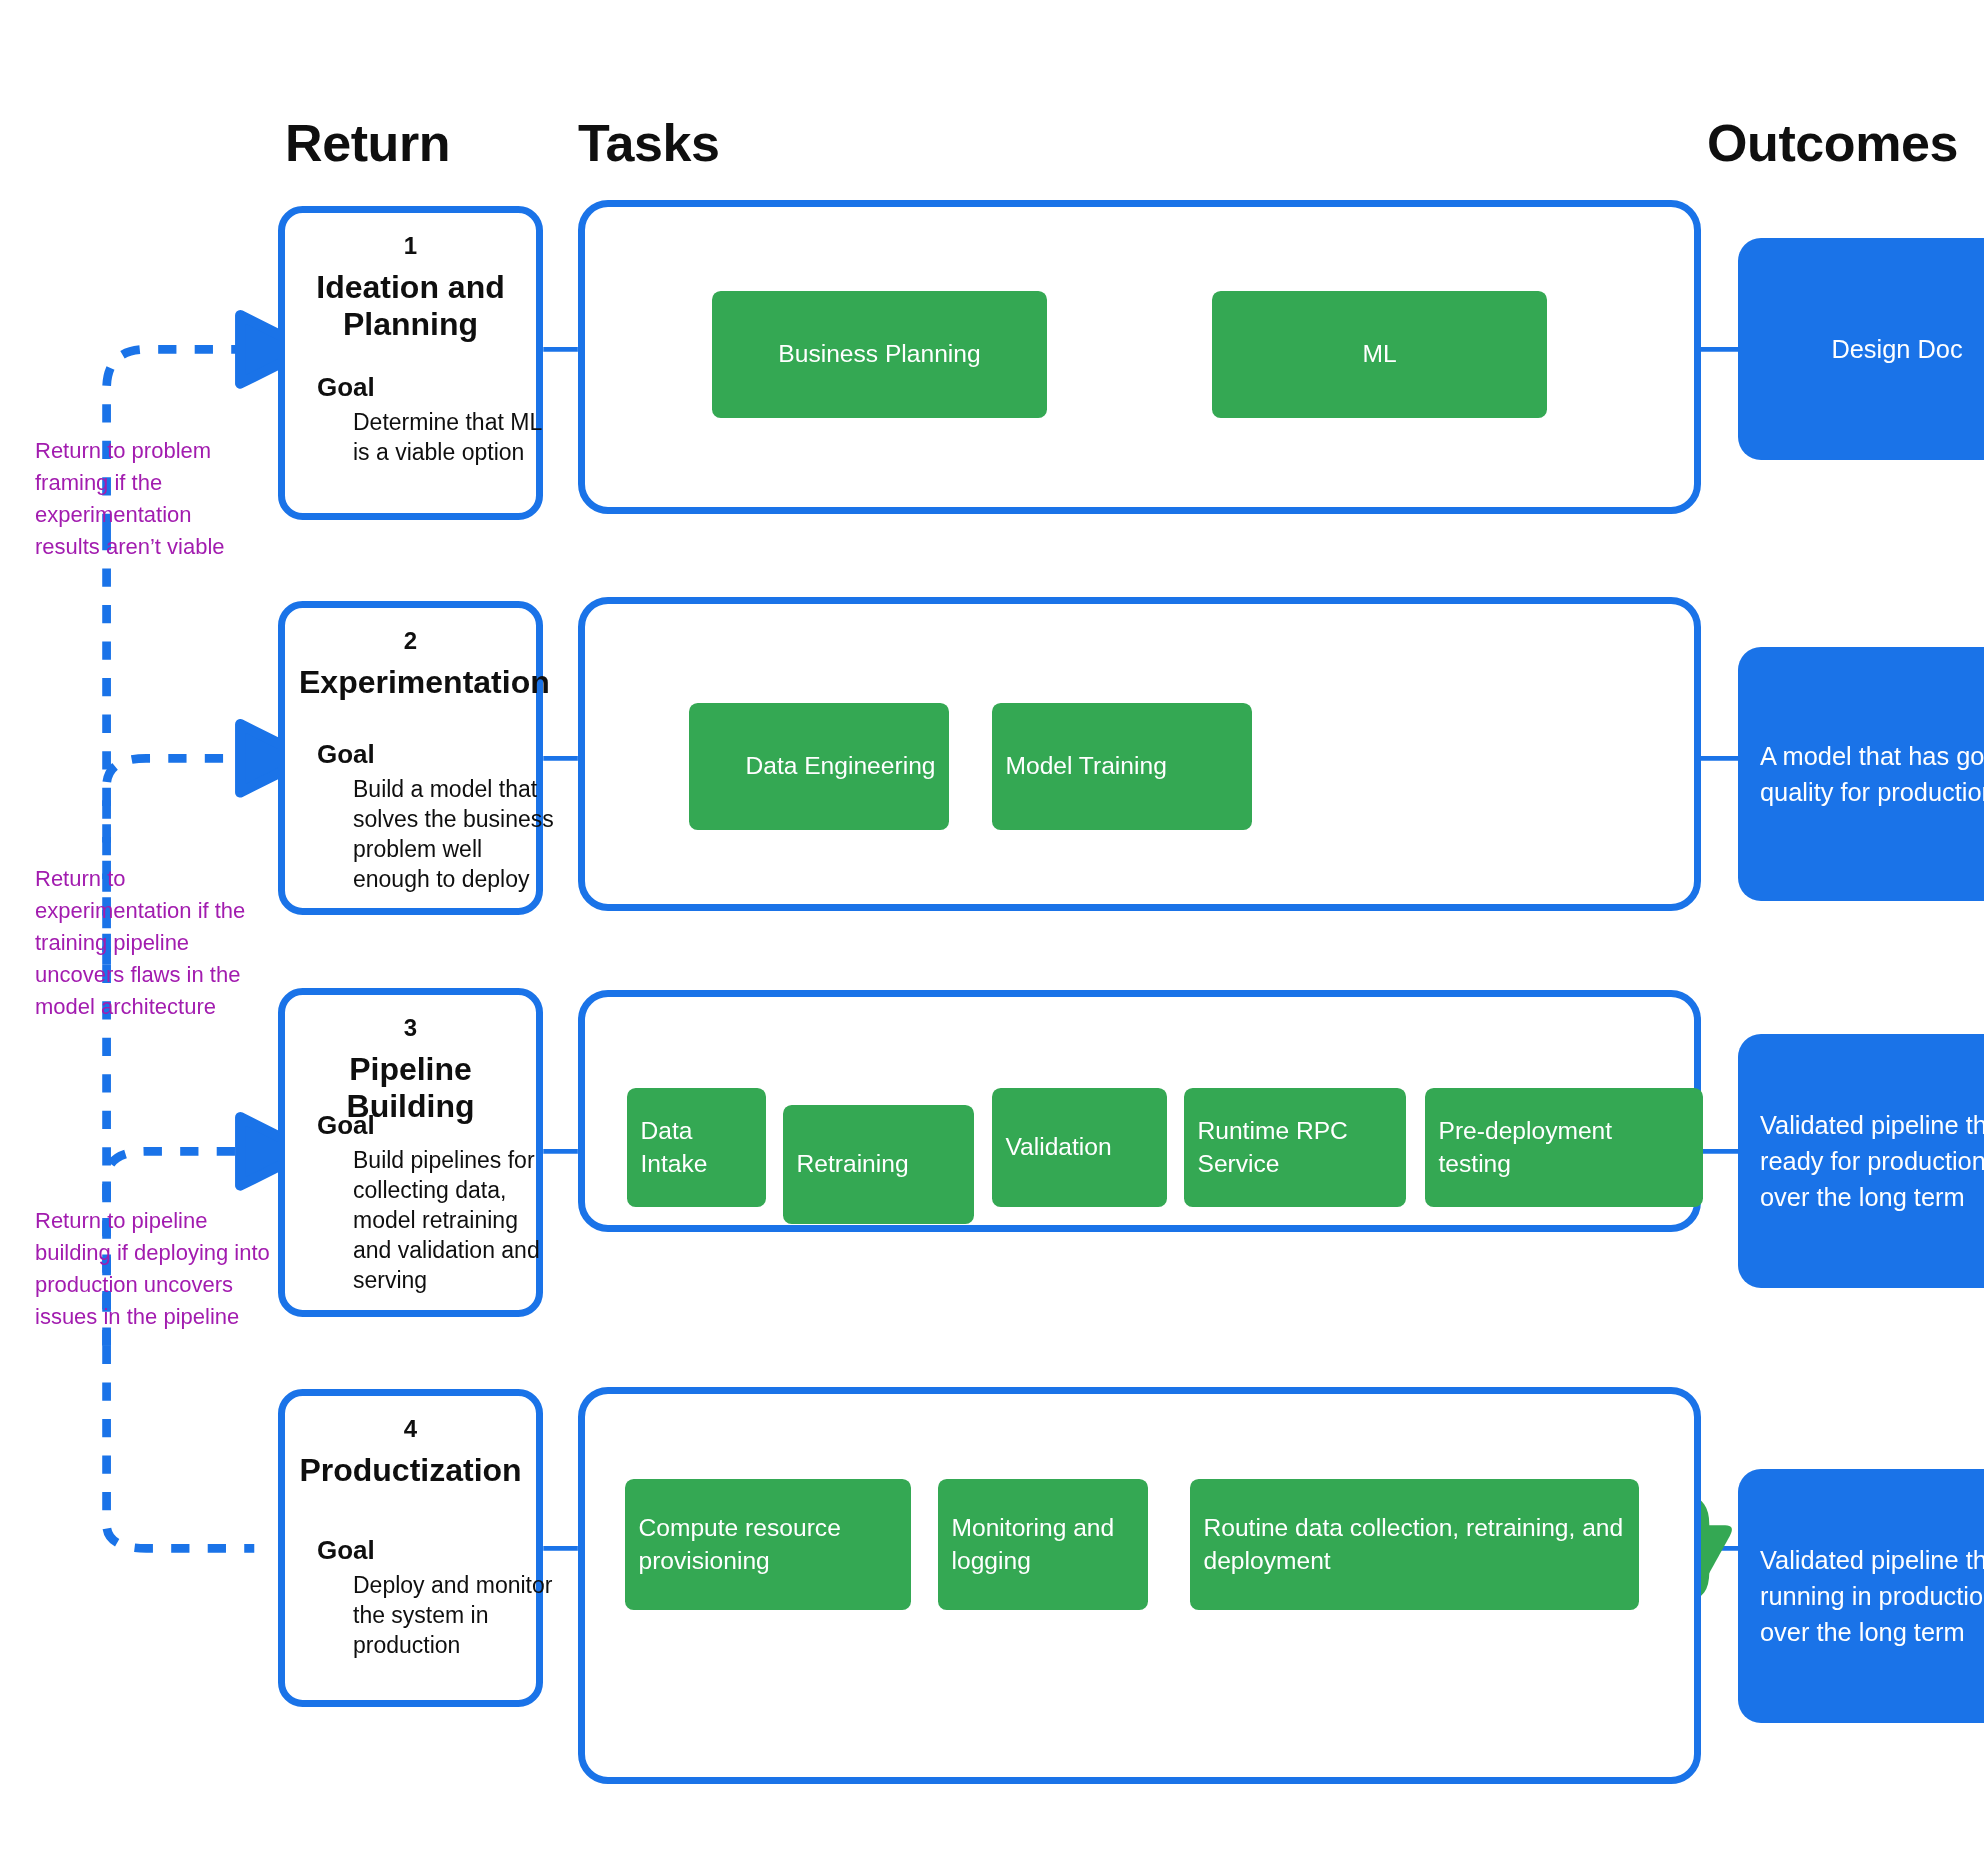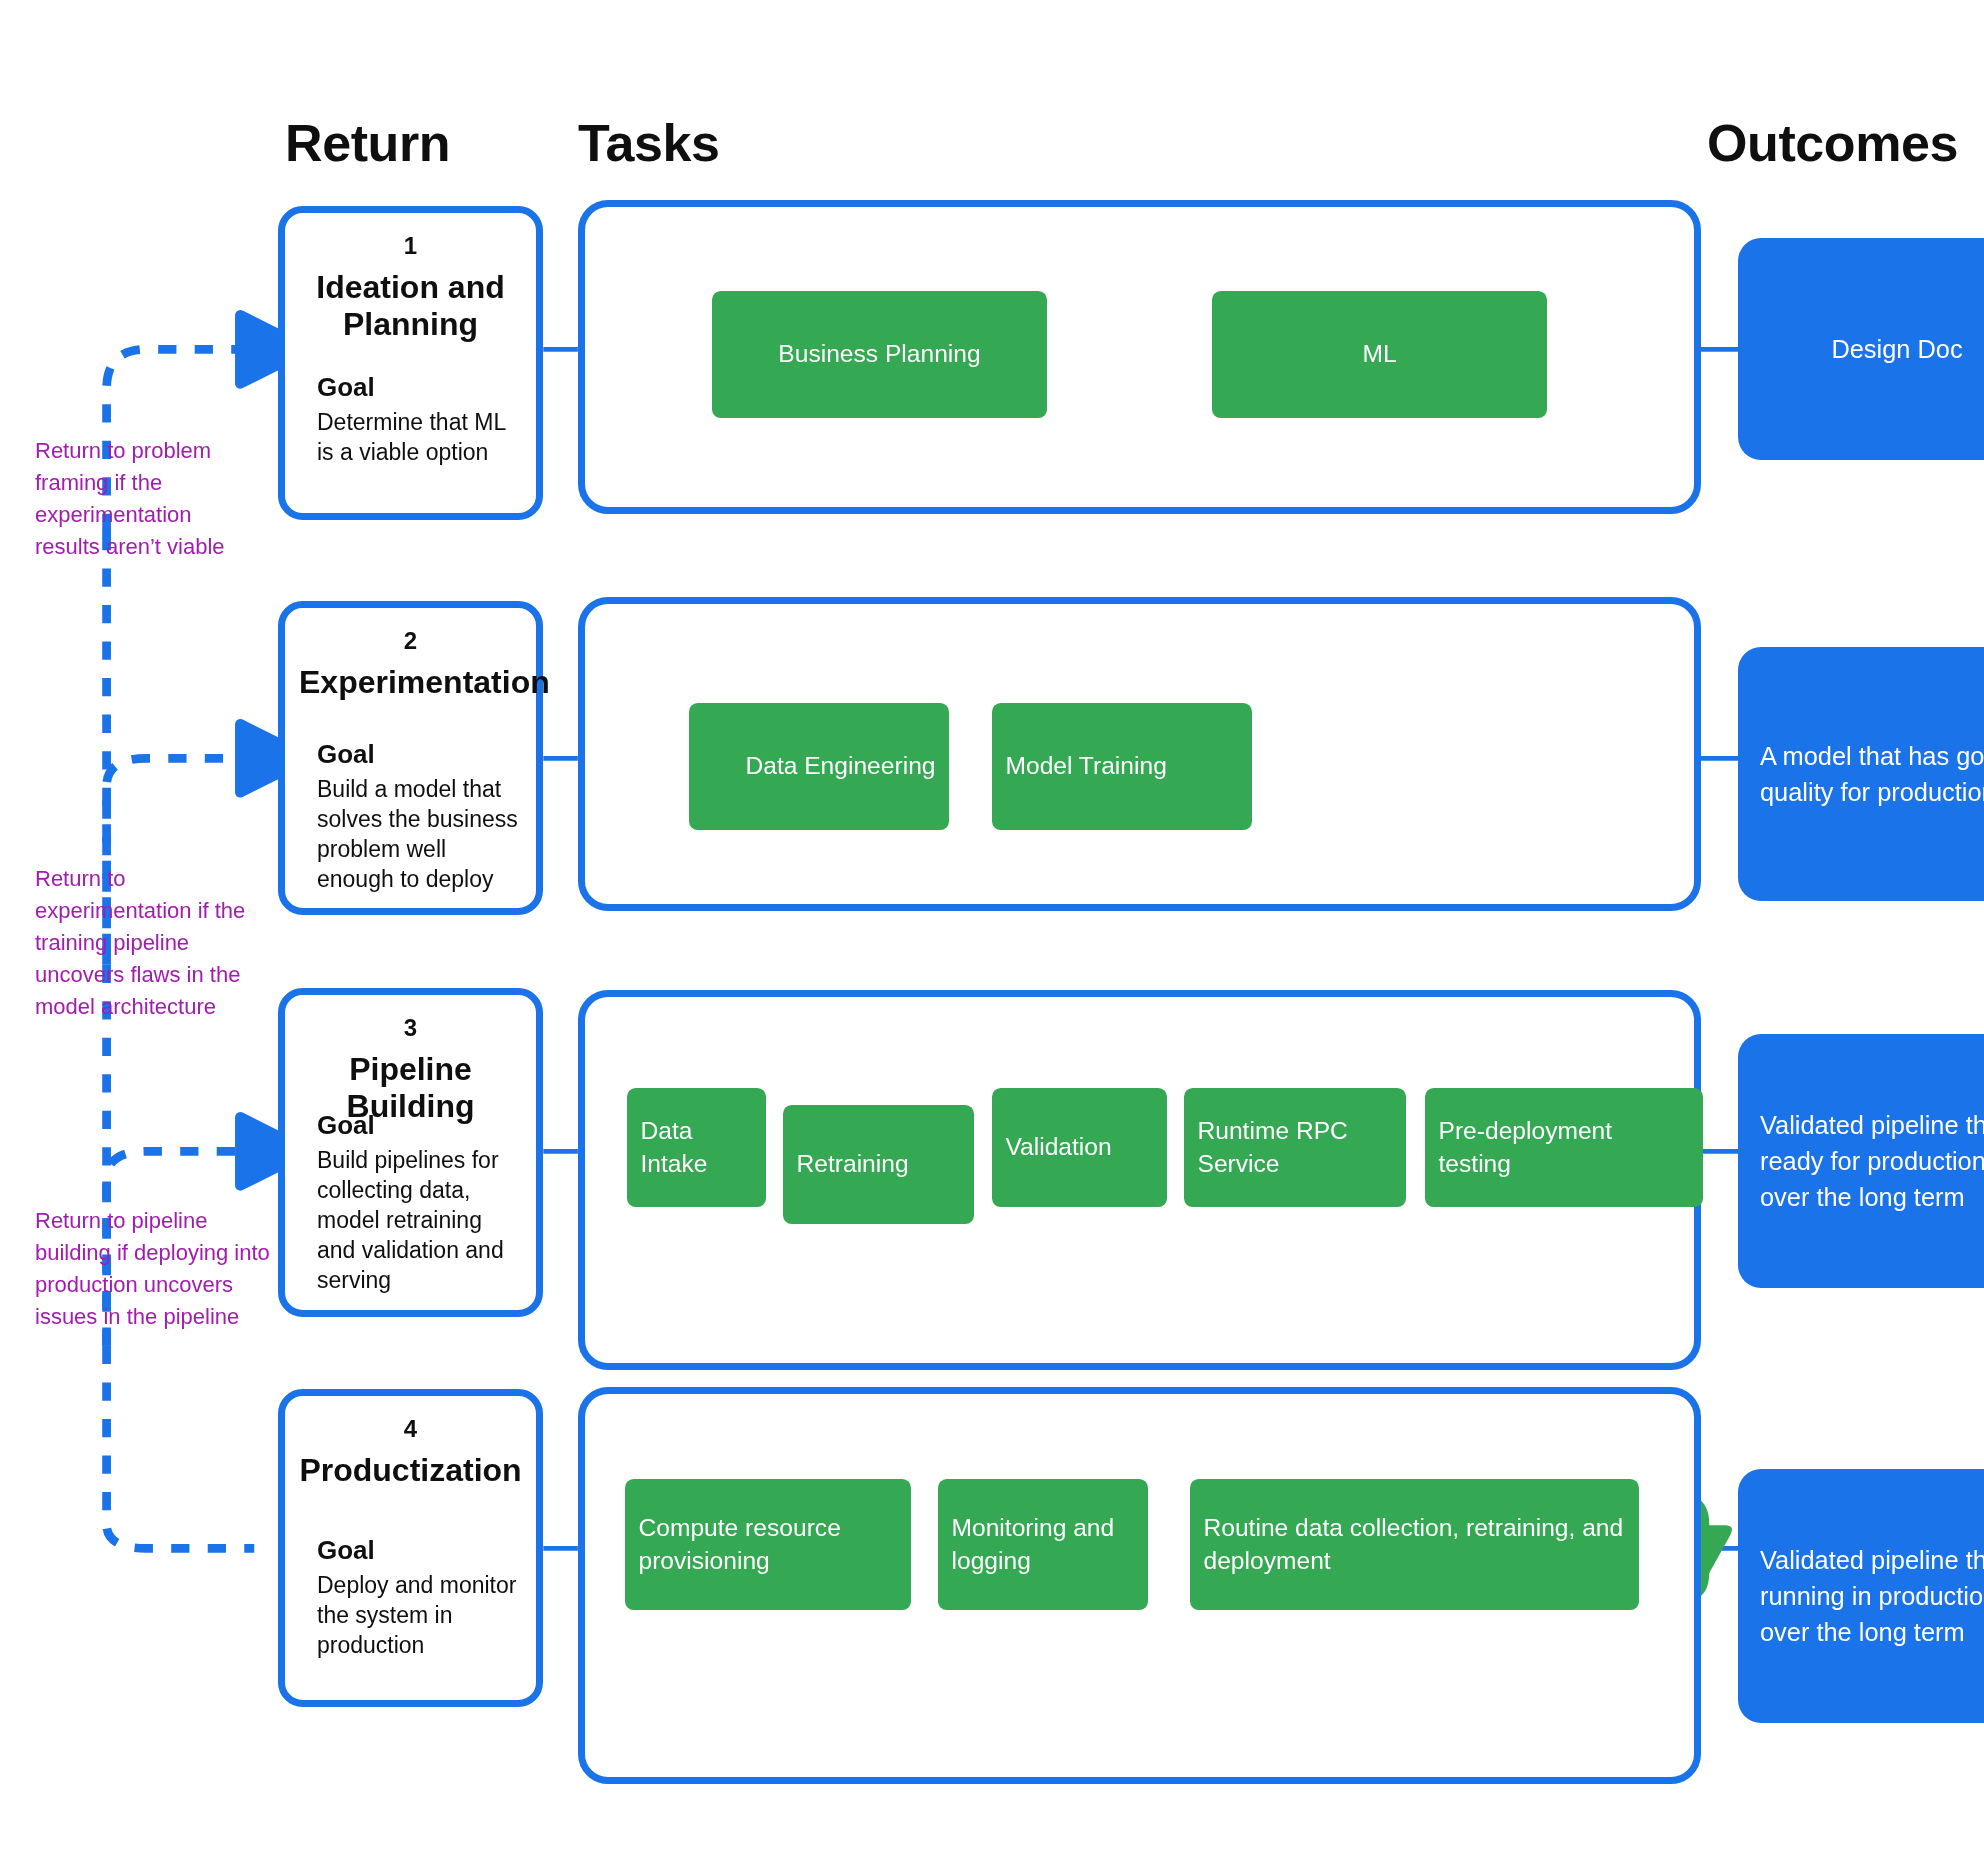--- a/index.html
+++ b/index.html
@@ -14,21 +14,21 @@
             color:#0f0f0f;white-space:nowrap;}
 
   
   .phase-card{position:absolute;box-sizing:border-box;background:#fff;
               border:7.5px solid #1a73e8;border-radius:24.6px;}
   .phase-num{position:absolute;left:0;right:0;text-align:center;font-weight:700;
              font-size:24px;color:#0f0f0f;}
   .phase-title{position:absolute;left:0;right:0;text-align:center;font-weight:700;
                font-size:32px;line-height:1.16;color:#0f0f0f;padding:0 14px;box-sizing:border-box;}
   .goal-label{position:absolute;font-weight:700;font-size:26px;color:#0f0f0f;}
-  .goal-text{position:absolute;font-size:23px;line-height:1.30;color:#0f0f0f;}
+  .goal-text{position:absolute;font-size:23px;line-height:1.30;color:#0f0f0f;margin-left:36px;}
 
   
   .tasks-panel{position:absolute;box-sizing:border-box;background:#fff;
                border:7.5px solid #1a73e8;border-radius:30px;}
 
   
   .task-box{position:absolute;box-sizing:border-box;background:#34a853;
             border-radius:8.7px;color:#fff;display:flex;align-items:center;
             padding:0 13.5px;}
   .task-box span{font-size:24.6px;line-height:1.32;display:block;}
@@ -162,21 +162,21 @@
 
   <div class="tasks-panel" style="left:578px;top:597px;width:1123px;height:314px;">
     <div class="task-box" style="left:104px;top:99px;width:260px;height:127px;justify-content:flex-end;">
       <span>Data Engineering</span>
     </div>
     <div class="task-box" style="left:407px;top:99px;width:260px;height:127px;">
       <span>Model Training</span>
     </div>
   </div>
 
-  <div class="tasks-panel" style="left:578px;top:990px;width:1123px;height:380px;">
+  <div class="tasks-panel" style="left:578px;top:990px;width:1123px;height:242px;">
     <div class="task-box" style="left:42px;top:91px;width:139px;height:119px;">
       <span>Data Intake</span>
     </div>
     <div class="task-box" style="left:198px;top:108px;width:191px;height:119px;text-align:right;">
       <span>Retraining</span>
     </div>
     <div class="task-box" style="left:407px;top:91px;width:175px;height:119px;">
       <span>Validation</span>
     </div>
     <div class="task-box" style="left:599px;top:91px;width:222px;height:119px;">

